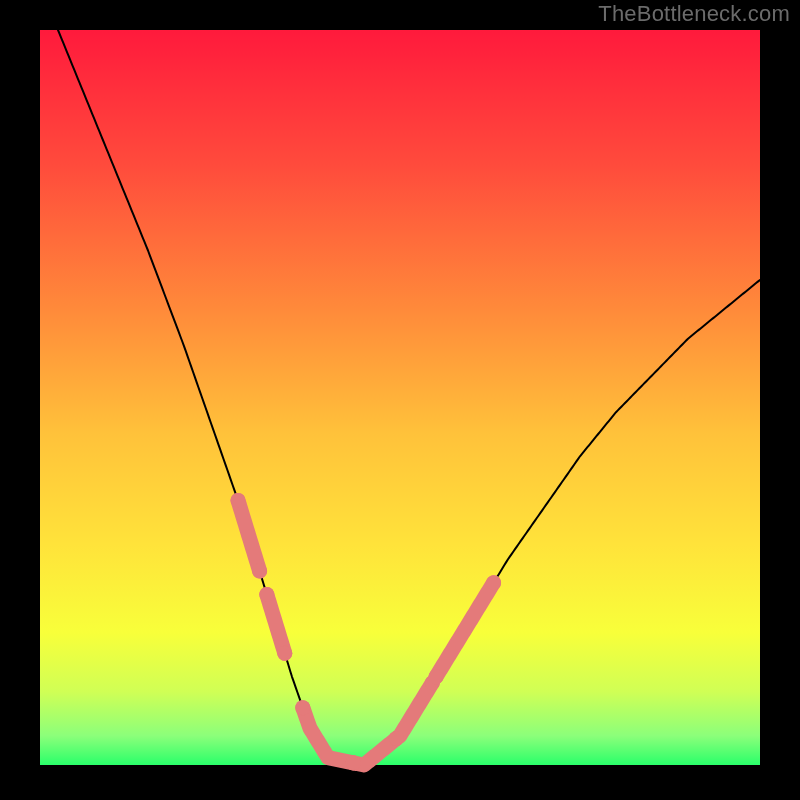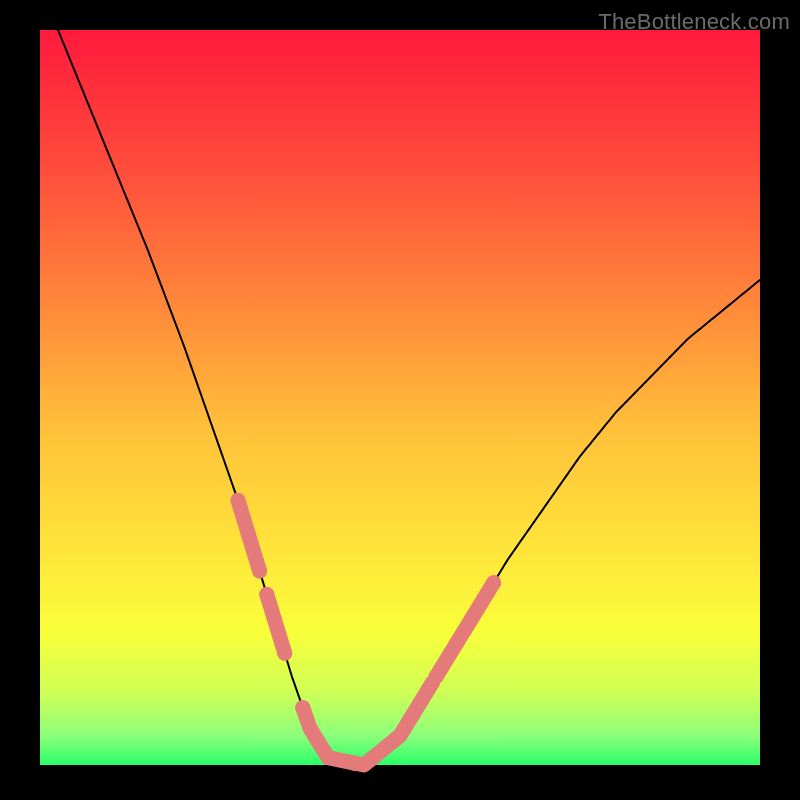--- a/index.html
+++ b/index.html
@@ -12,21 +12,21 @@
     font-family: Arial, Helvetica, sans-serif;
   }
   .stage {
     position: relative;
     width: 800px;
     height: 800px;
     background: #000;
   }
   .watermark {
     position: absolute;
-    top: 9px;
+    top: 1px;
     right: 10px;
     color: #6b6b6b;
     font-size: 22px;
     font-weight: 500;
     z-index: 20;
     letter-spacing: 0.2px;
   }
   svg {
     position: absolute;
     top: 0;

